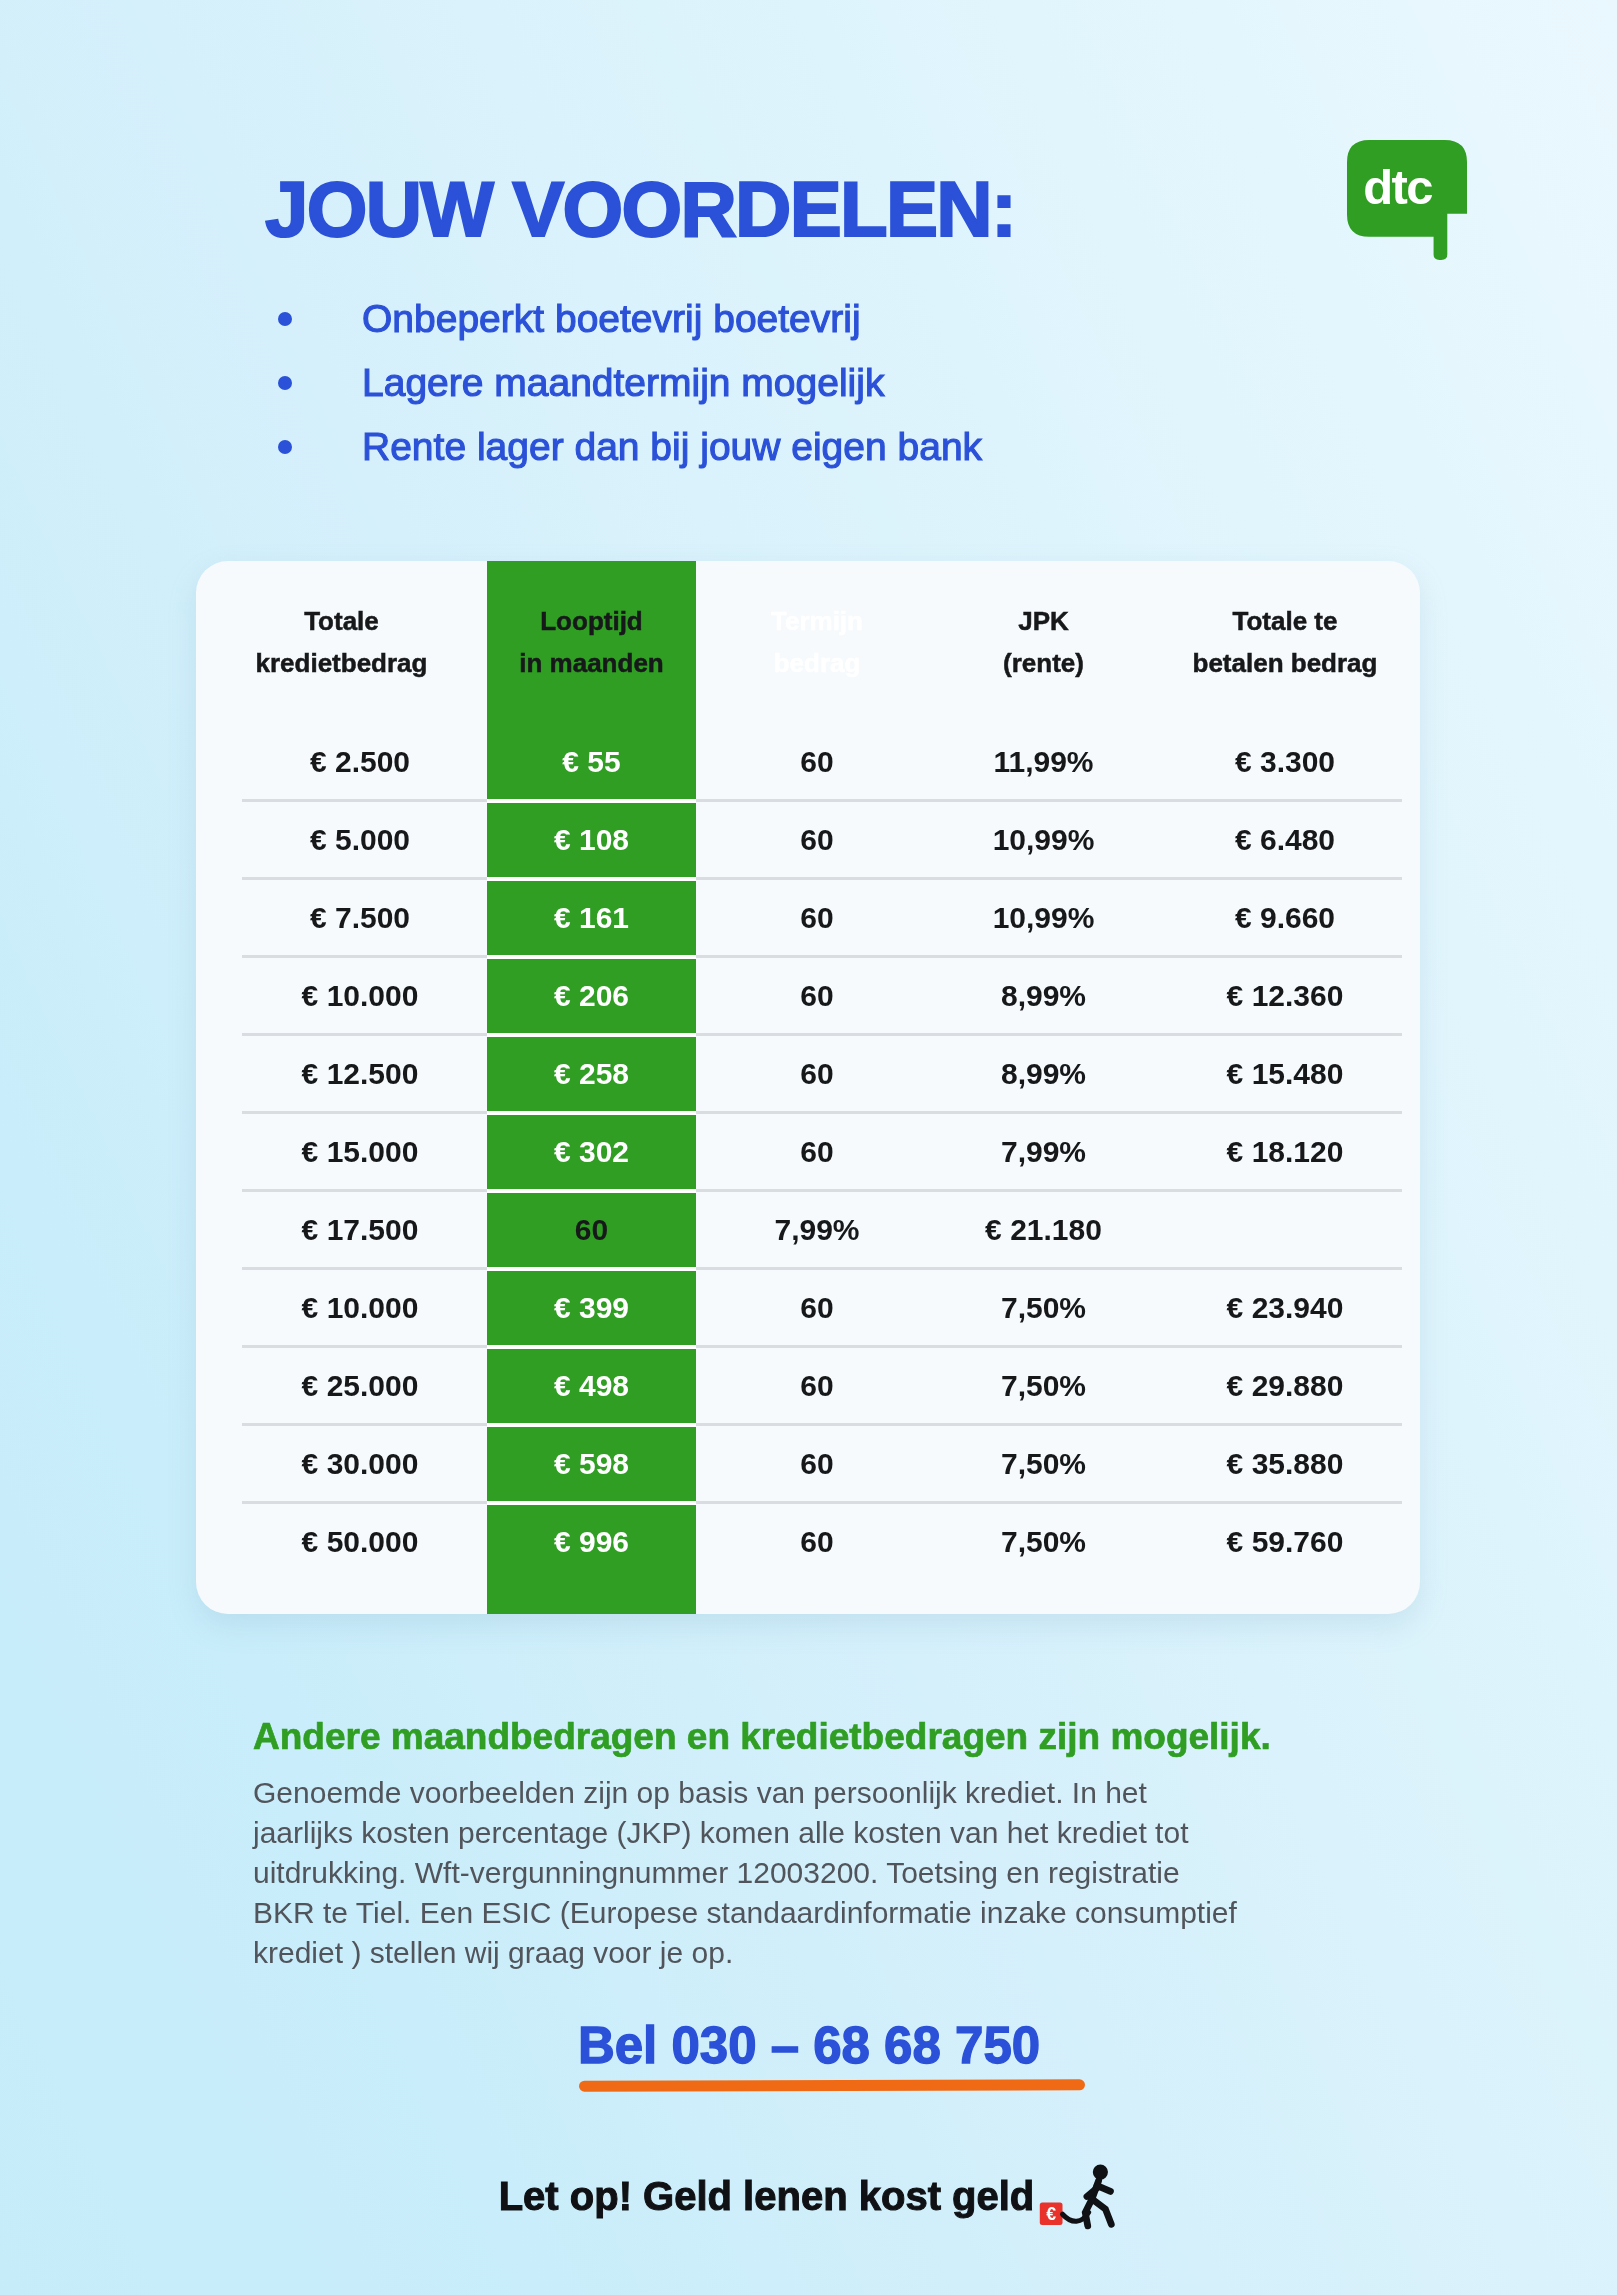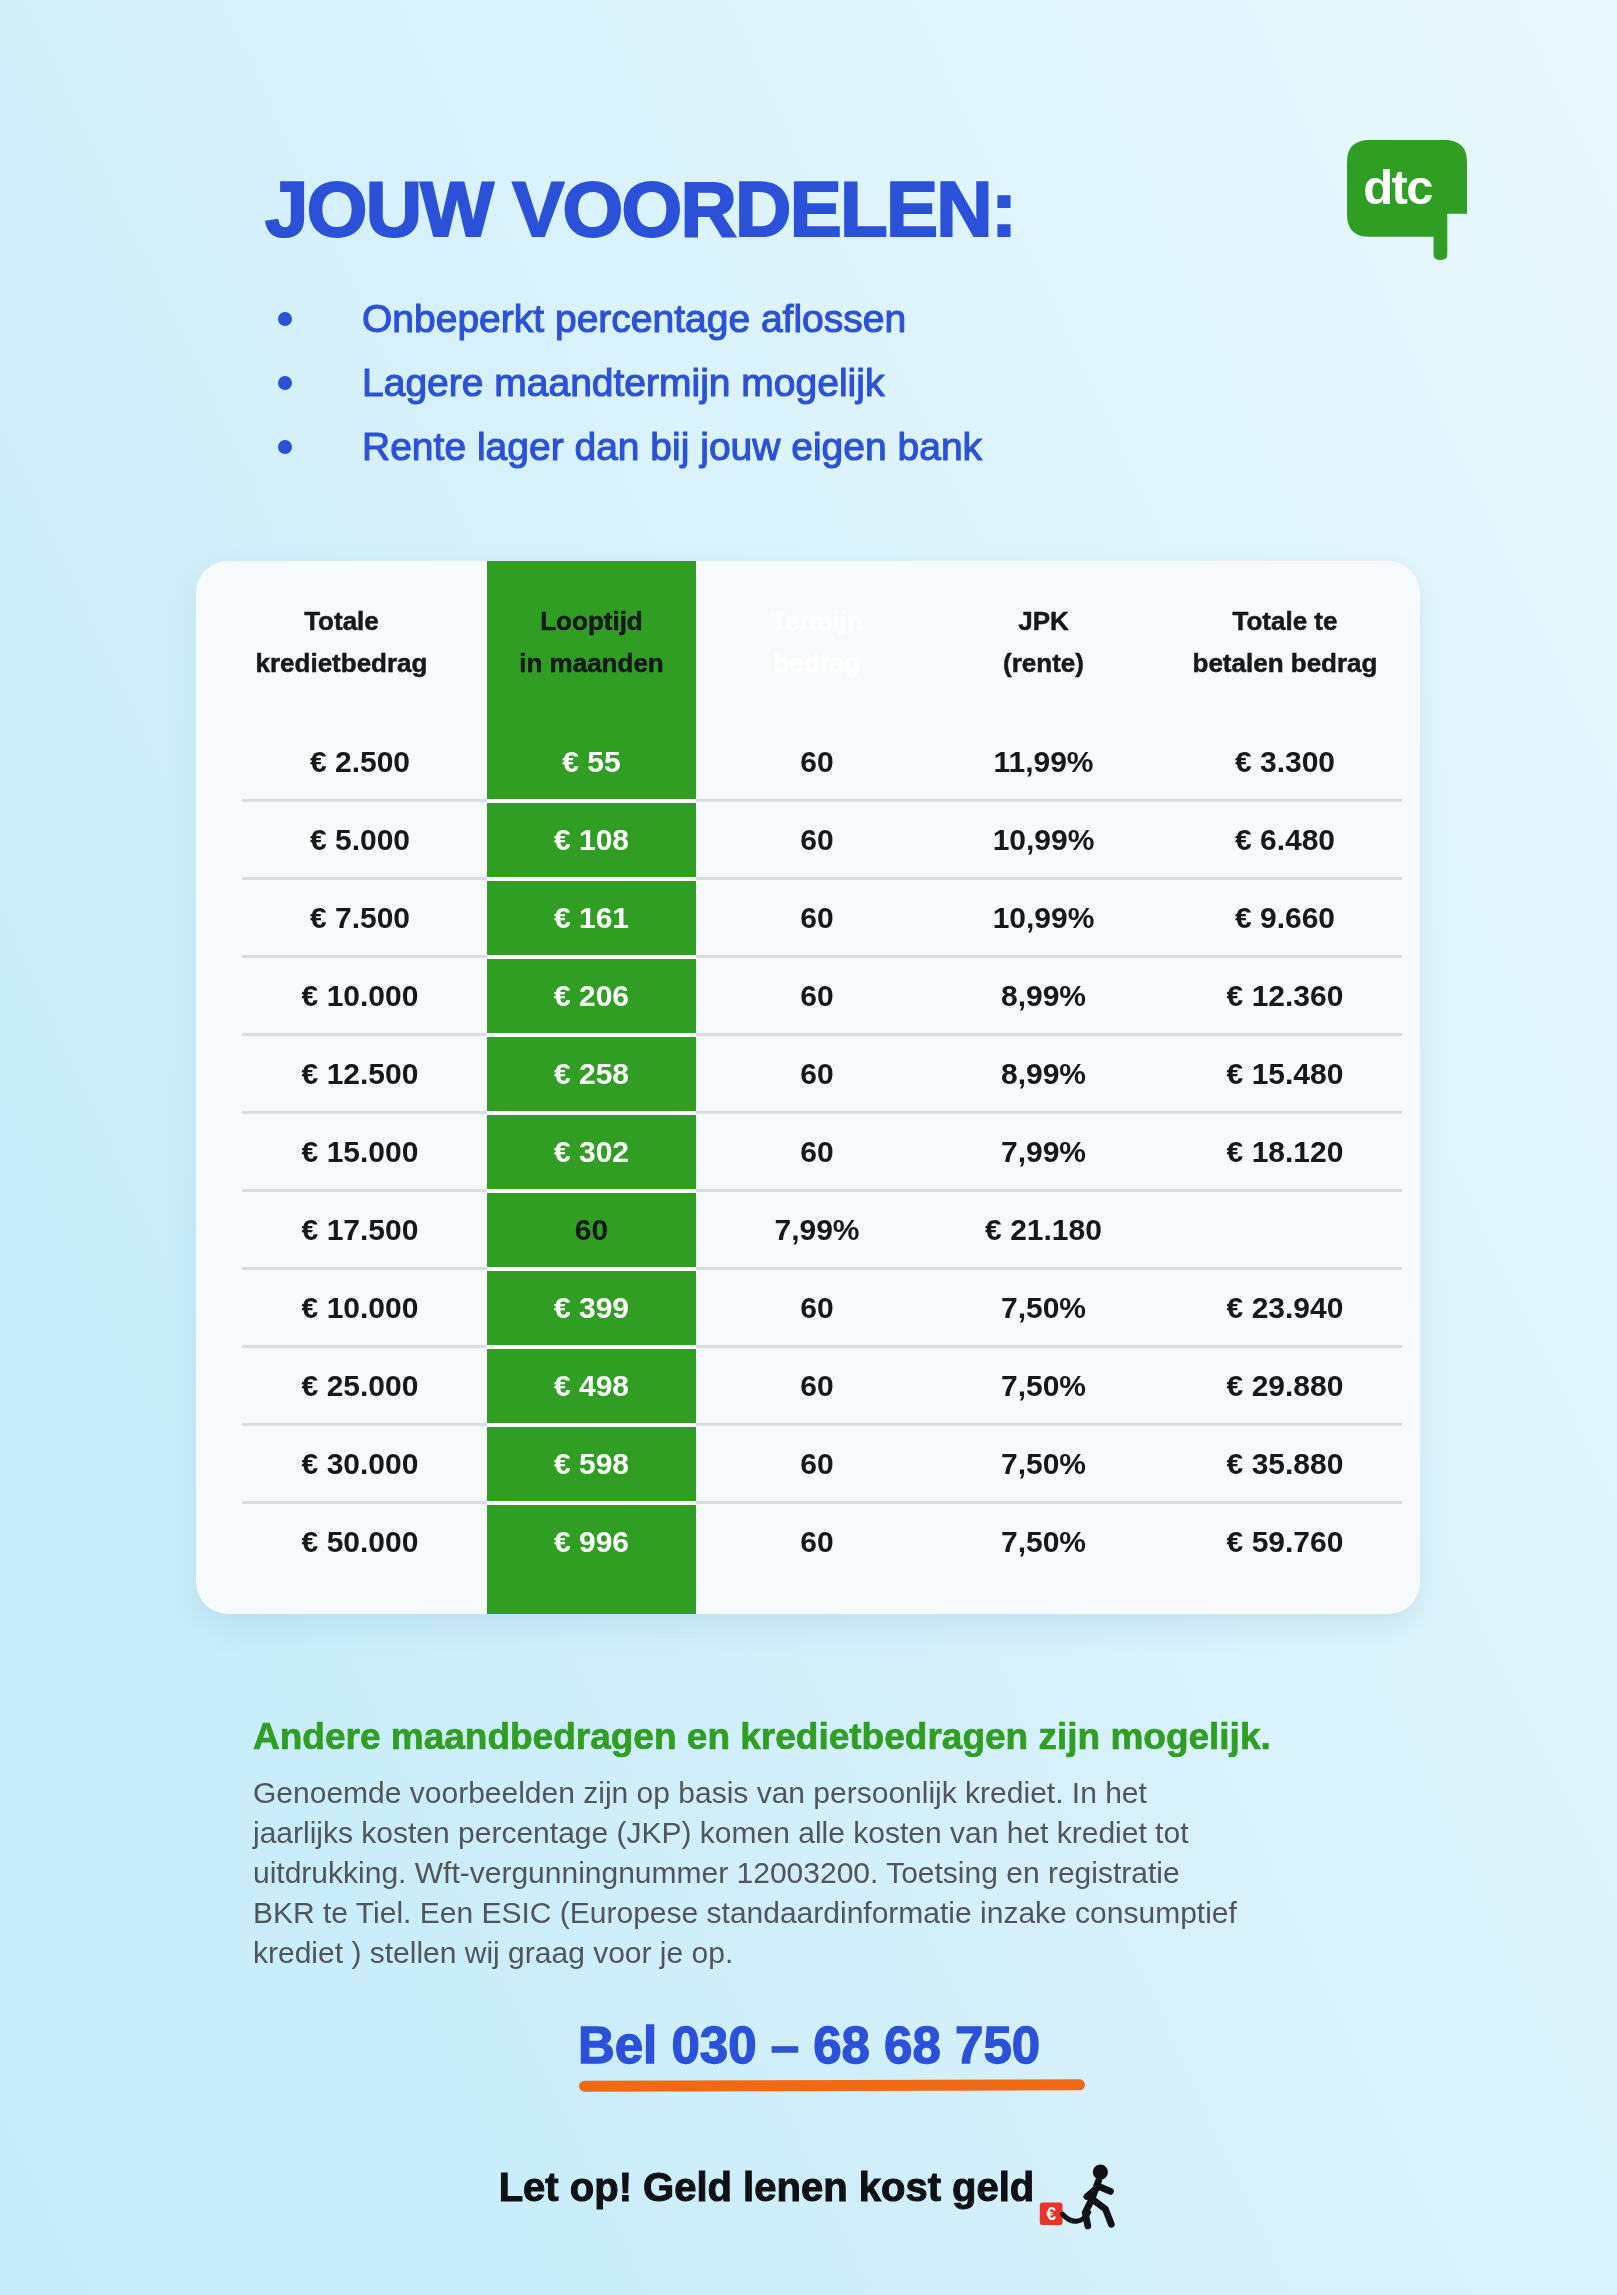--- a/index.html
+++ b/index.html
@@ -82,21 +82,21 @@
     -webkit-text-stroke:1.3px currentColor;text-decoration:none;
   }
   .phone-underline{
     position:absolute;top:2080px;left:calc(50% - 230px);width:506px;height:11px;
     background:var(--orange);border-radius:5.9px;
     transform:rotate(-.15deg);
   }
   
   .warning{
     position:absolute;left:0;right:0;top:2162px;
-    display:flex;justify-content:center;gap:4px;
+    display:flex;align-items:center;justify-content:center;gap:4px;
   }
   .warning-text{
     color:#101114;font-size:40px;font-weight:800;line-height:51px;
     -webkit-text-stroke:1px currentColor;white-space:nowrap;
   }
   .warning-icon{width:81px;height:69px;}
 </style>
 </head>
 <body>
 
@@ -105,21 +105,21 @@
   <div class="logo">
     <svg viewBox="0 0 140 140">
       <path d="M26,0 H114 Q140,0 140,26 V86 H117 V134 Q117,140 110,140 H108 Q101,140 101,134 V113 H26 Q0,113 0,87 V26 Q0,0 26,0 Z" fill="#2f9e23"></path>
     </svg>
     <div class="logo-text">dtc</div>
   </div>
 
   <div class="title">JOUW VOORDELEN:</div>
 
   <ul class="bullets">
-    <li>Onbeperkt percentage aflossen</li>
+    <li>Onbeperkt boetevrij boetevrij</li>
     <li>Lagere maandtermijn mogelijk</li>
     <li>Rente lager dan bij jouw eigen bank</li>
   </ul>
 
   <div class="card">
     <div class="green-col"></div>
 
     <div class="t-head">
       <div class="cell">
         <span>Totale</span>

